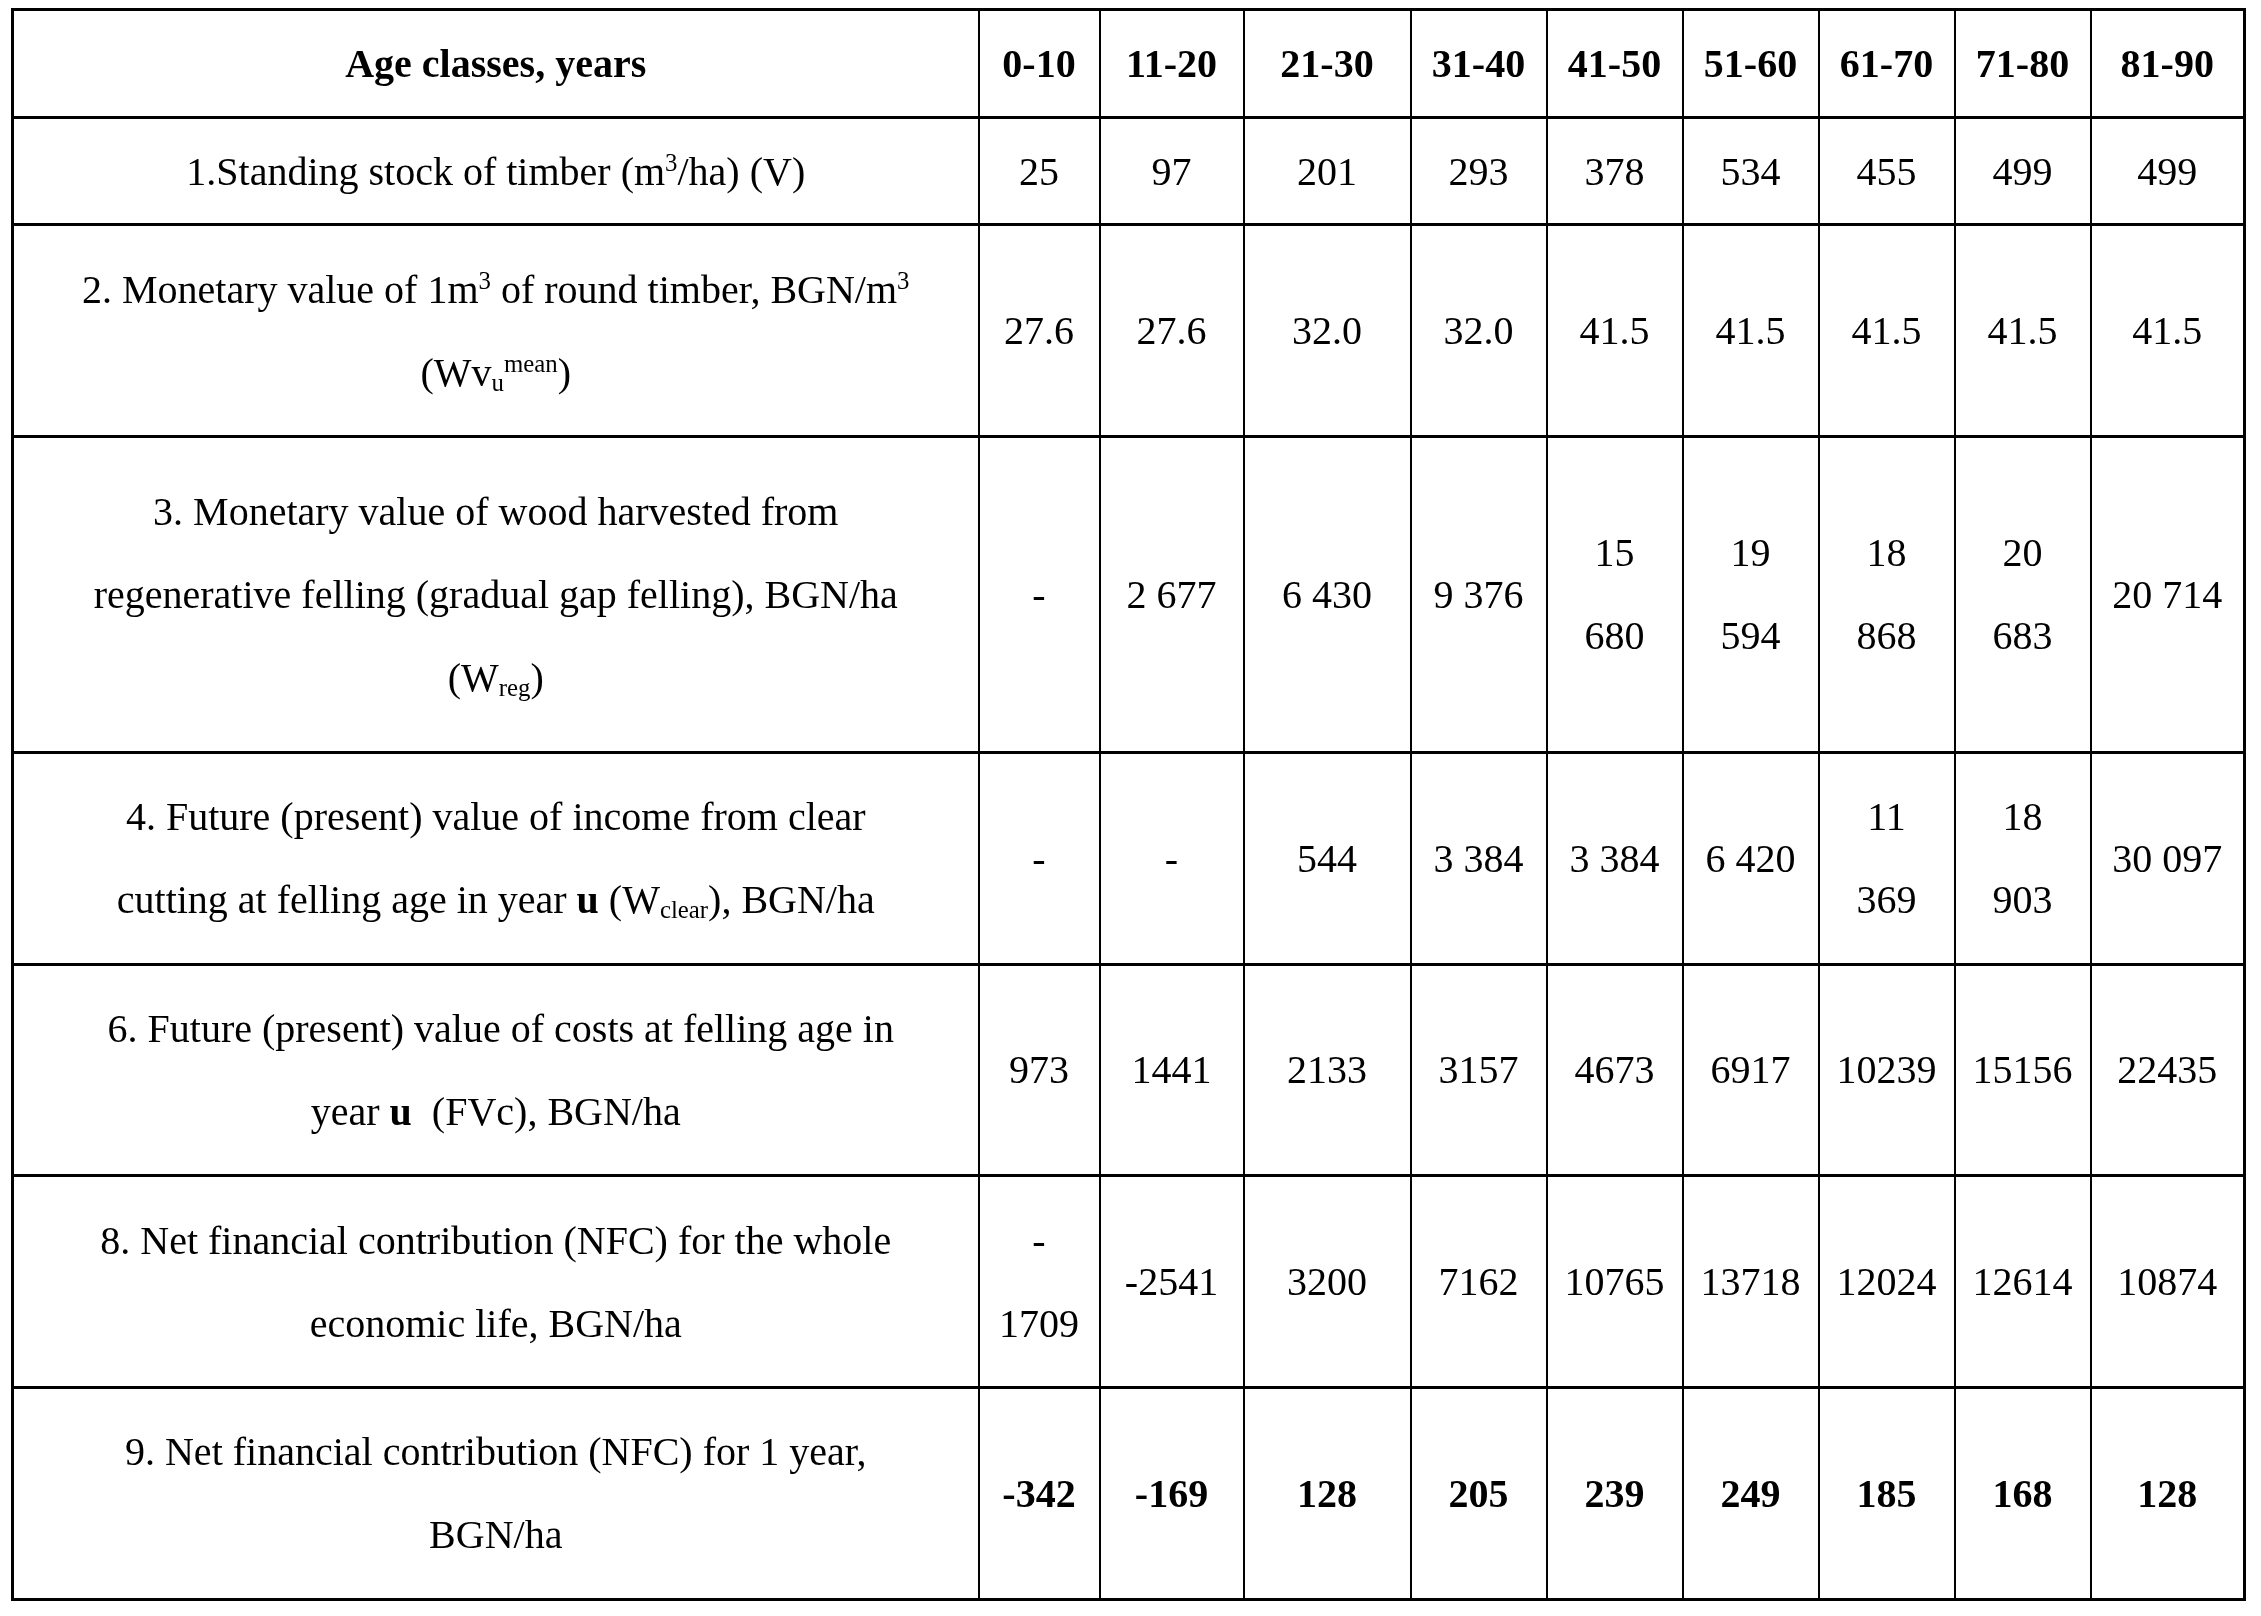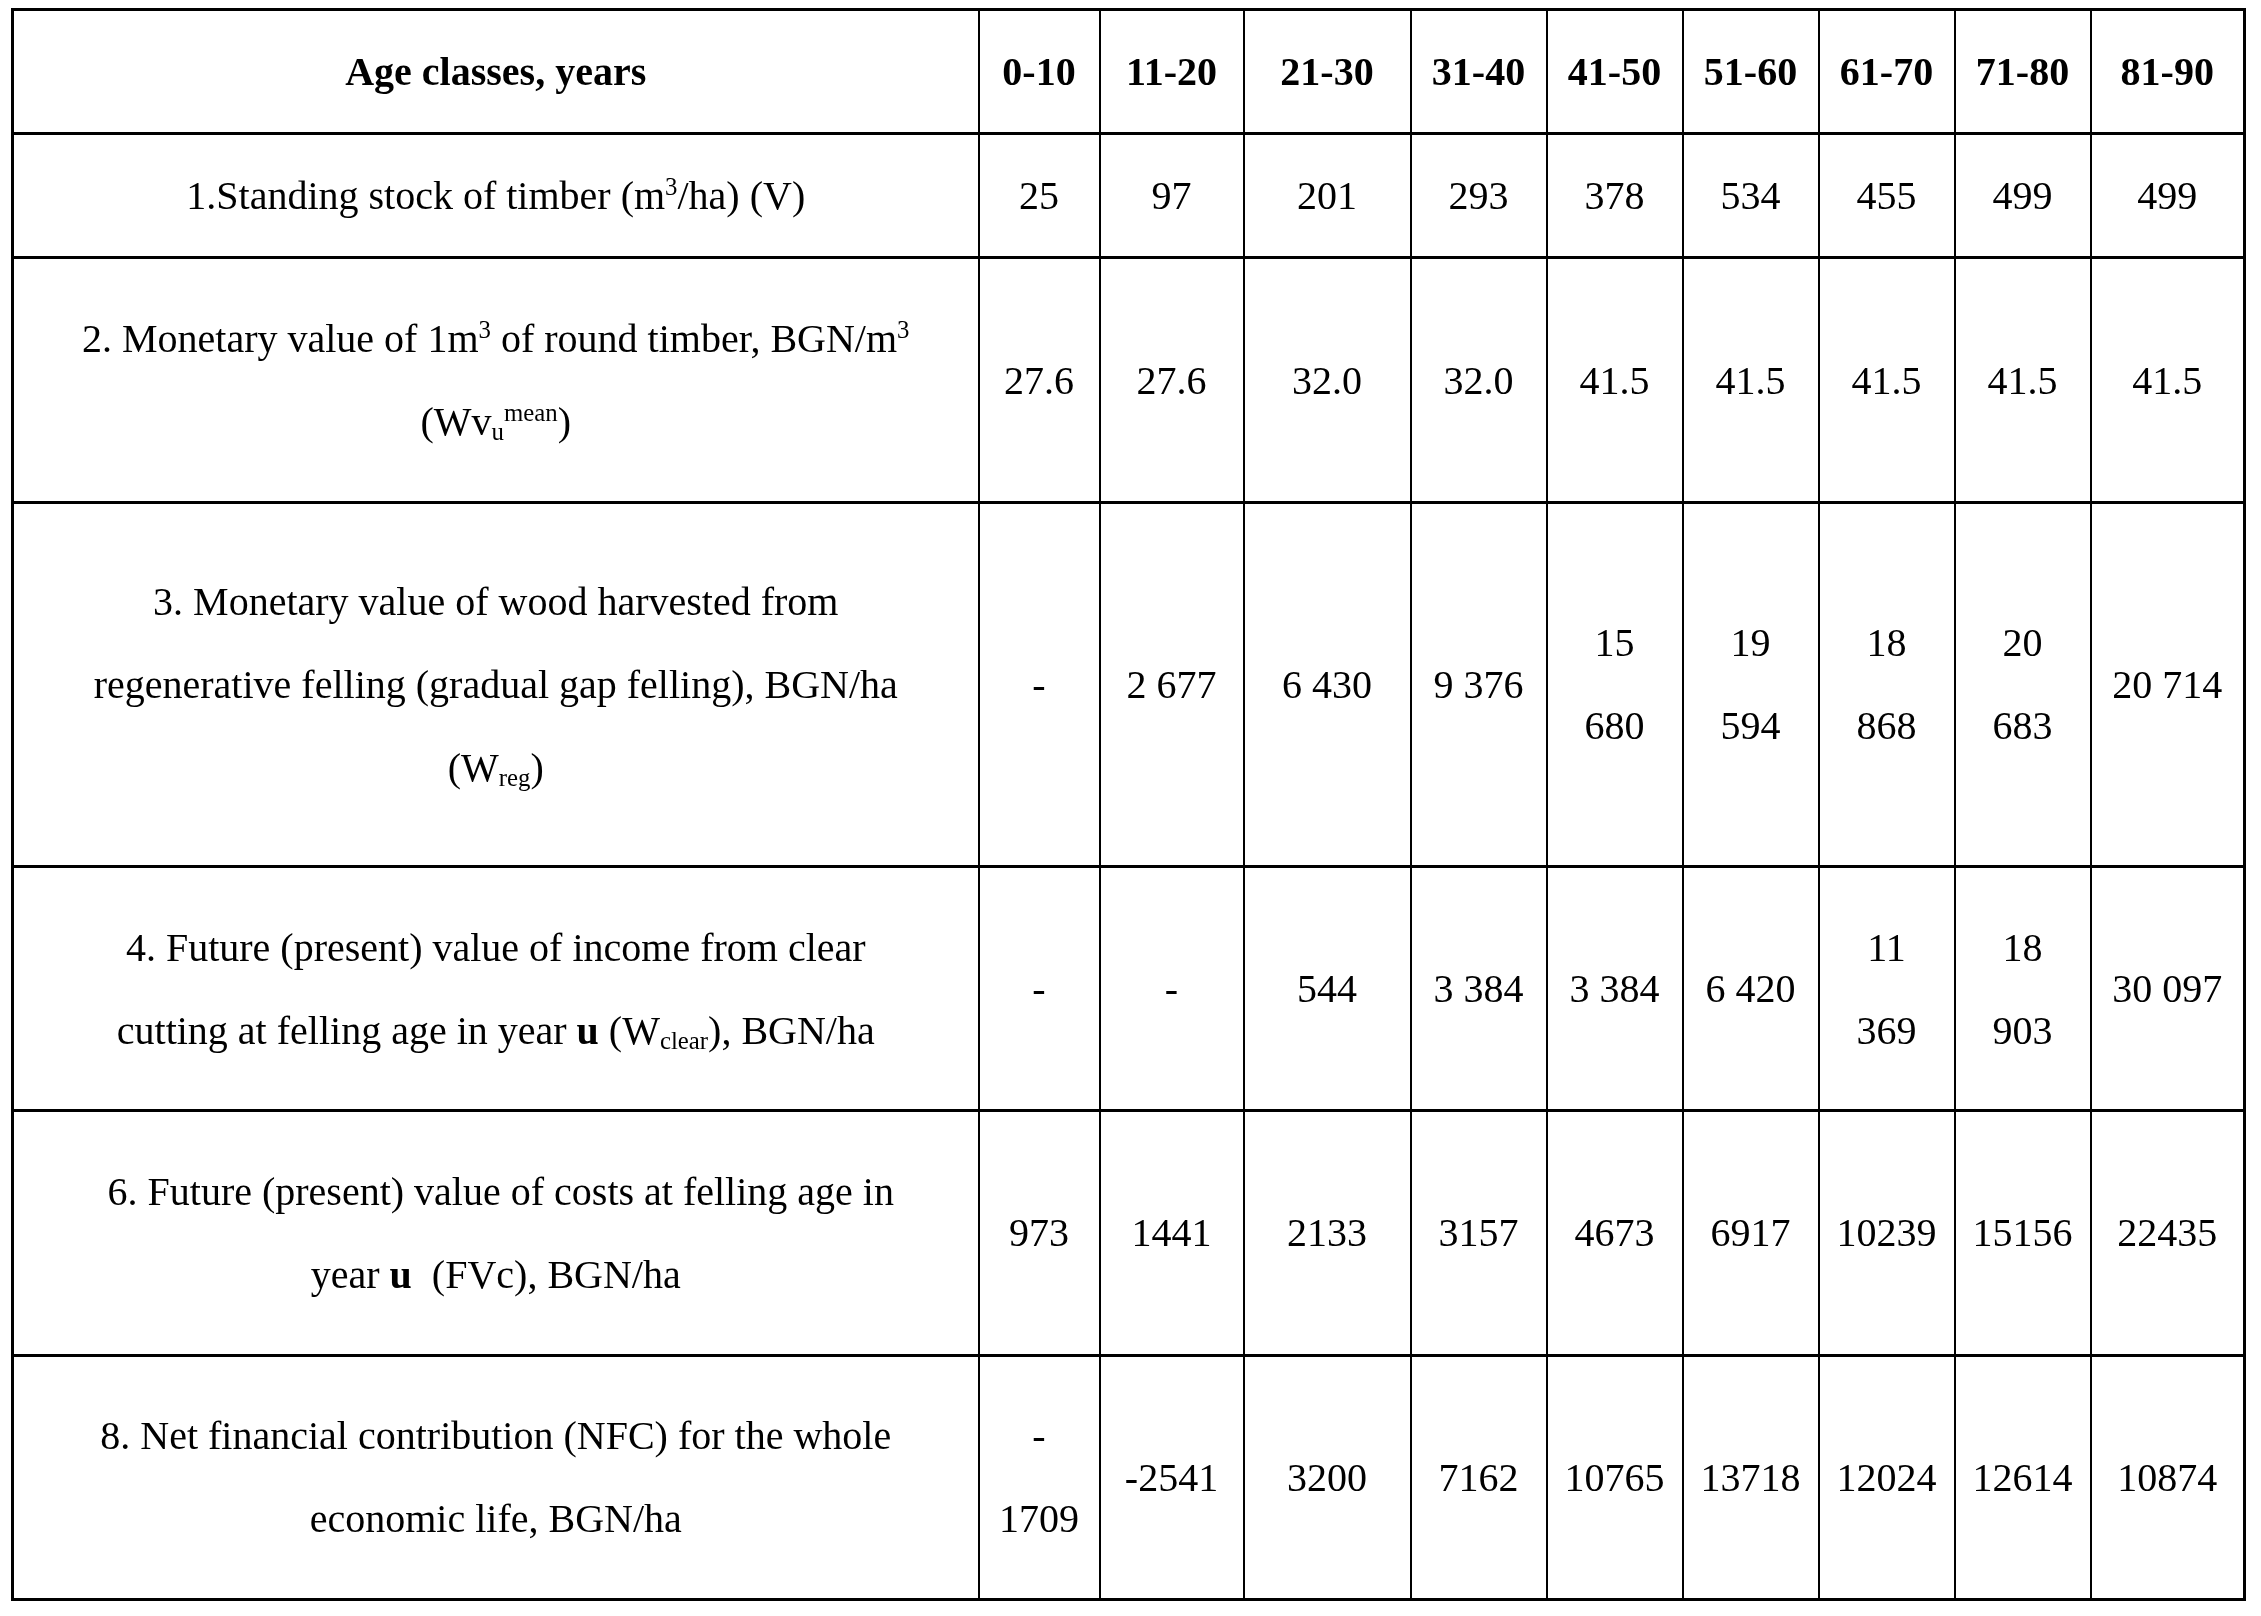--- a/index.html
+++ b/index.html
@@ -146,15 +146,27 @@
         <td class="num">-<br>1709</td>
         <td class="num">-2541</td>
         <td class="num">3200</td>
         <td class="num">7162</td>
         <td class="num">10765</td>
         <td class="num">13718</td>
         <td class="num">12024</td>
         <td class="num">12614</td>
         <td class="num">10874</td>
       </tr>
+      <tr class="bold-row" style="height: 168px;">
+        <td class="label"><span>9. Net financial contribution (NFC) for 1 year,</span><br><span>BGN/ha</span></td>
+        <td class="num">-342</td>
+        <td class="num">-169</td>
+        <td class="num">128</td>
+        <td class="num">205</td>
+        <td class="num">239</td>
+        <td class="num">249</td>
+        <td class="num">185</td>
+        <td class="num">168</td>
+        <td class="num">128</td>
+      </tr>
     </tbody>
 </table>
 
 
 </body></html>

